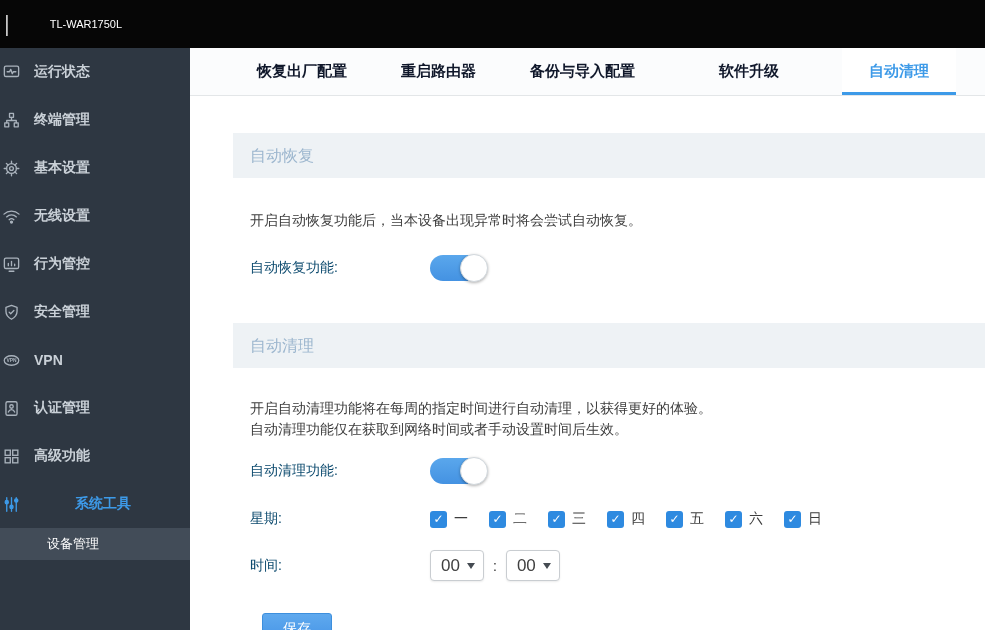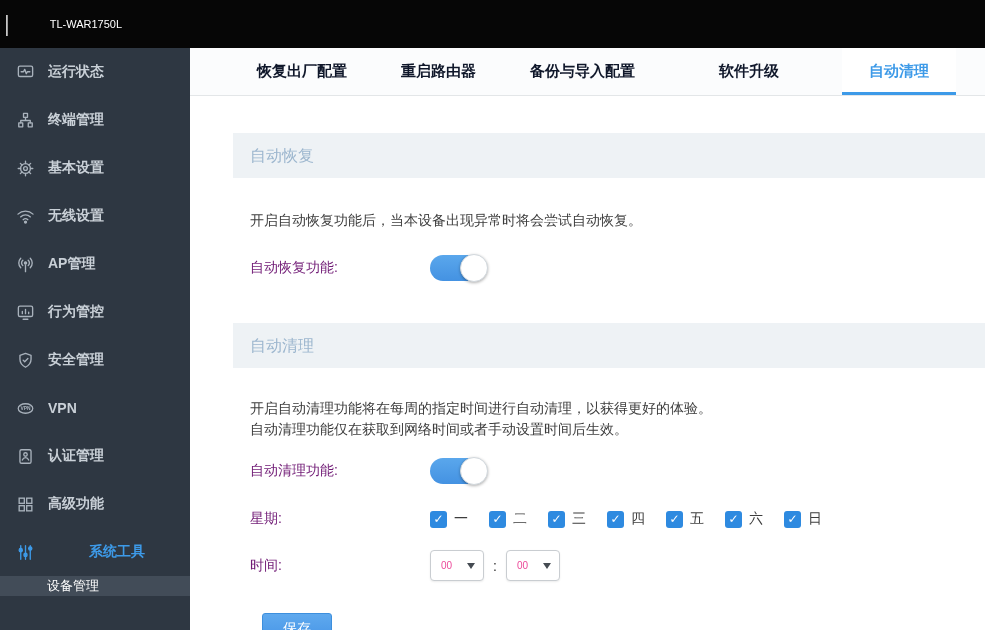--- a/index.html
+++ b/index.html
@@ -10,28 +10,28 @@
   .header { position:absolute; left:0; top:0; width:985px; height:48px;
     background:#060606; display:flex; align-items:center; }
   .logo { color:#fff; font-size:27px; font-weight:900; letter-spacing:1px;
     padding-left:10px; width:168px; }
   .logo-sep { color:#c7c7c7; font-size:22px; font-weight:300; padding:0 4px; }
   .model { color:#fff; font-size:11px; margin-left:36px; }
 
   
   .sidebar { position:absolute; left:0; top:48px; width:190px; height:582px;
     background:#2e3742; }
-  .side-item { height:48px; display:flex; align-items:center; padding-left:15px;
+  .side-item { height:48px; display:flex; align-items:center; padding-left:1px;
     color:#c9d0d7; font-size:14px; font-weight:600; cursor:pointer; }
   .side-item .icon { width:20px; height:20px; margin-right:13px; display:flex;
     align-items:center; justify-content:center; color:#a9b2bc; }
   .side-item svg { width:19px; height:19px; }
   .side-item.active { color:#3d9ae8;gap:41px; }
   .side-item.active .icon { color:#3d9ae8; }
-  .side-sub { height:20px; display:flex; align-items:center; padding-left:47px;
+  .side-sub { height:32px; display:flex; align-items:center; padding-left:47px;
     background:#424c58; color:#ffffff; font-size:13px; cursor:pointer; }
 
   
   .main { position:absolute; left:190px; top:48px; width:795px; height:582px;
     background:#fff; }
 
   .tabs { height:48px; display:flex; align-items:stretch; padding-left:40px;
     background:#fbfcfd; border-bottom:1px solid #e3e6e8; }
   .tab { padding:0 27px; line-height:45px; font-size:15px; font-weight:700;
     color:#0f172a; cursor:pointer; white-space:nowrap; }
@@ -45,21 +45,21 @@
     color:#9cb6ce; font-size:16px; padding-left:17px; }
 
   .desc { margin:32px 0 0 17px; font-size:14px; color:#3d3d3d; line-height:21px; }
   .desc2 { margin:30px 0 0 17px; }
 
   .form-row { display:flex; align-items:center; margin-left:17px; }
   .row-toggle1 { margin-top:24px; }
   .row-toggle2 { margin-top:18px; }
   .row-week { margin-top:26px; }
   .row-time { margin-top:22px; }
-  .form-label { width:180px; font-size:14px; color:#701a75; }
+  .form-label { width:180px; font-size:14px; color:#0c4a6e; }
 
   
   .toggle { position:relative; width:57px; height:26px; border-radius:13px;
     background:linear-gradient(#5aa7ec,#4492e2); cursor:pointer; display:inline-block; }
   .toggle .knob { position:absolute; right:-1px; top:-1px; width:28px; height:28px;
     border-radius:50%; background:#fff; border:1px solid #d2d8dd;
     box-shadow:0 1px 3px rgba(0,0,0,.3); }
 
   
   .week-group { display:flex; align-items:center; }
@@ -67,21 +67,21 @@
   .cb { width:17px; height:17px; border-radius:3px; background:#2e8ae0;
     display:inline-flex; align-items:center; justify-content:center; }
   .cb::after { content:"✓"; color:#fff; font-size:12px; font-weight:700; line-height:1; }
   .week-label { margin-left:7px; font-size:14px; color:#3d3d3d; }
 
   
   .time-select { width:54px; height:31px; border:1px solid #c9cdd1; border-radius:4px;
     background:#fff; box-shadow:0 1px 2px rgba(0,0,0,.08);
     display:inline-flex; align-items:center; justify-content:space-between;
     padding:0 8px 0 10px; cursor:pointer; }
-  .ts-value { font-size:10px; color:#ec4899; }
+  .ts-value { font-size:17px; color:#404040; }
   .ts-arrow { width:0; height:0; border-left:4.5px solid transparent;
     border-right:4.5px solid transparent; border-top:6px solid #454b52; }
   .colon { margin:0 9px; font-size:14px; color:#333; }
 
   .save-btn { margin:32px 0 0 29px; min-width:66px; height:31px; padding:0 20px;
     background:linear-gradient(#5fa9ee,#4493e6); border:1px solid #3d8fdd;
     border-radius:3px; color:#fff; font-size:14px; cursor:pointer;
     font-family:"Liberation Sans","DejaVu Sans",sans-serif; }
 </style>
 </head>
@@ -132,31 +132,20 @@
       <svg viewBox="0 0 24 24" fill="none" stroke="currentColor" stroke-width="1.7" stroke-linecap="round">
           <path d="M2.5 9a14 14 0 0 1 19 0"></path>
           <path d="M5.8 12.5a9 9 0 0 1 12.4 0"></path>
           <path d="M9 16a4.5 4.5 0 0 1 6 0"></path>
           <circle cx="12" cy="19" r="1.2" fill="currentColor"></circle>
         </svg>
     </span>
     <span>无线设置</span>
   </div>
 
-  <div class="side-item">
-    <span class="icon">
-      <svg viewBox="0 0 24 24" fill="none" stroke="currentColor" stroke-width="1.7" stroke-linecap="round">
-          <circle cx="12" cy="10" r="1.4" fill="currentColor"></circle>
-          <path d="M8.6 13.4a5 5 0 0 1 0-6.8M15.4 6.6a5 5 0 0 1 0 6.8"></path>
-          <path d="M6 16a8.5 8.5 0 0 1 0-12M18 4a8.5 8.5 0 0 1 0 12"></path>
-          <path d="M12 12.5V21"></path>
-        </svg>
-    </span>
-    <span>AP管理</span>
-  </div>
 
   <div class="side-item">
     <span class="icon">
       <svg viewBox="0 0 24 24" fill="none" stroke="currentColor" stroke-width="1.7" stroke-linecap="round" stroke-linejoin="round">
           <rect x="3" y="4" width="18" height="13" rx="2"></rect>
           <path d="M8 13.5v-3M12 13.5V8M16 13.5v-2"></path>
           <path d="M9 20.5h6"></path>
         </svg>
     </span>
     <span>行为管控</span>

